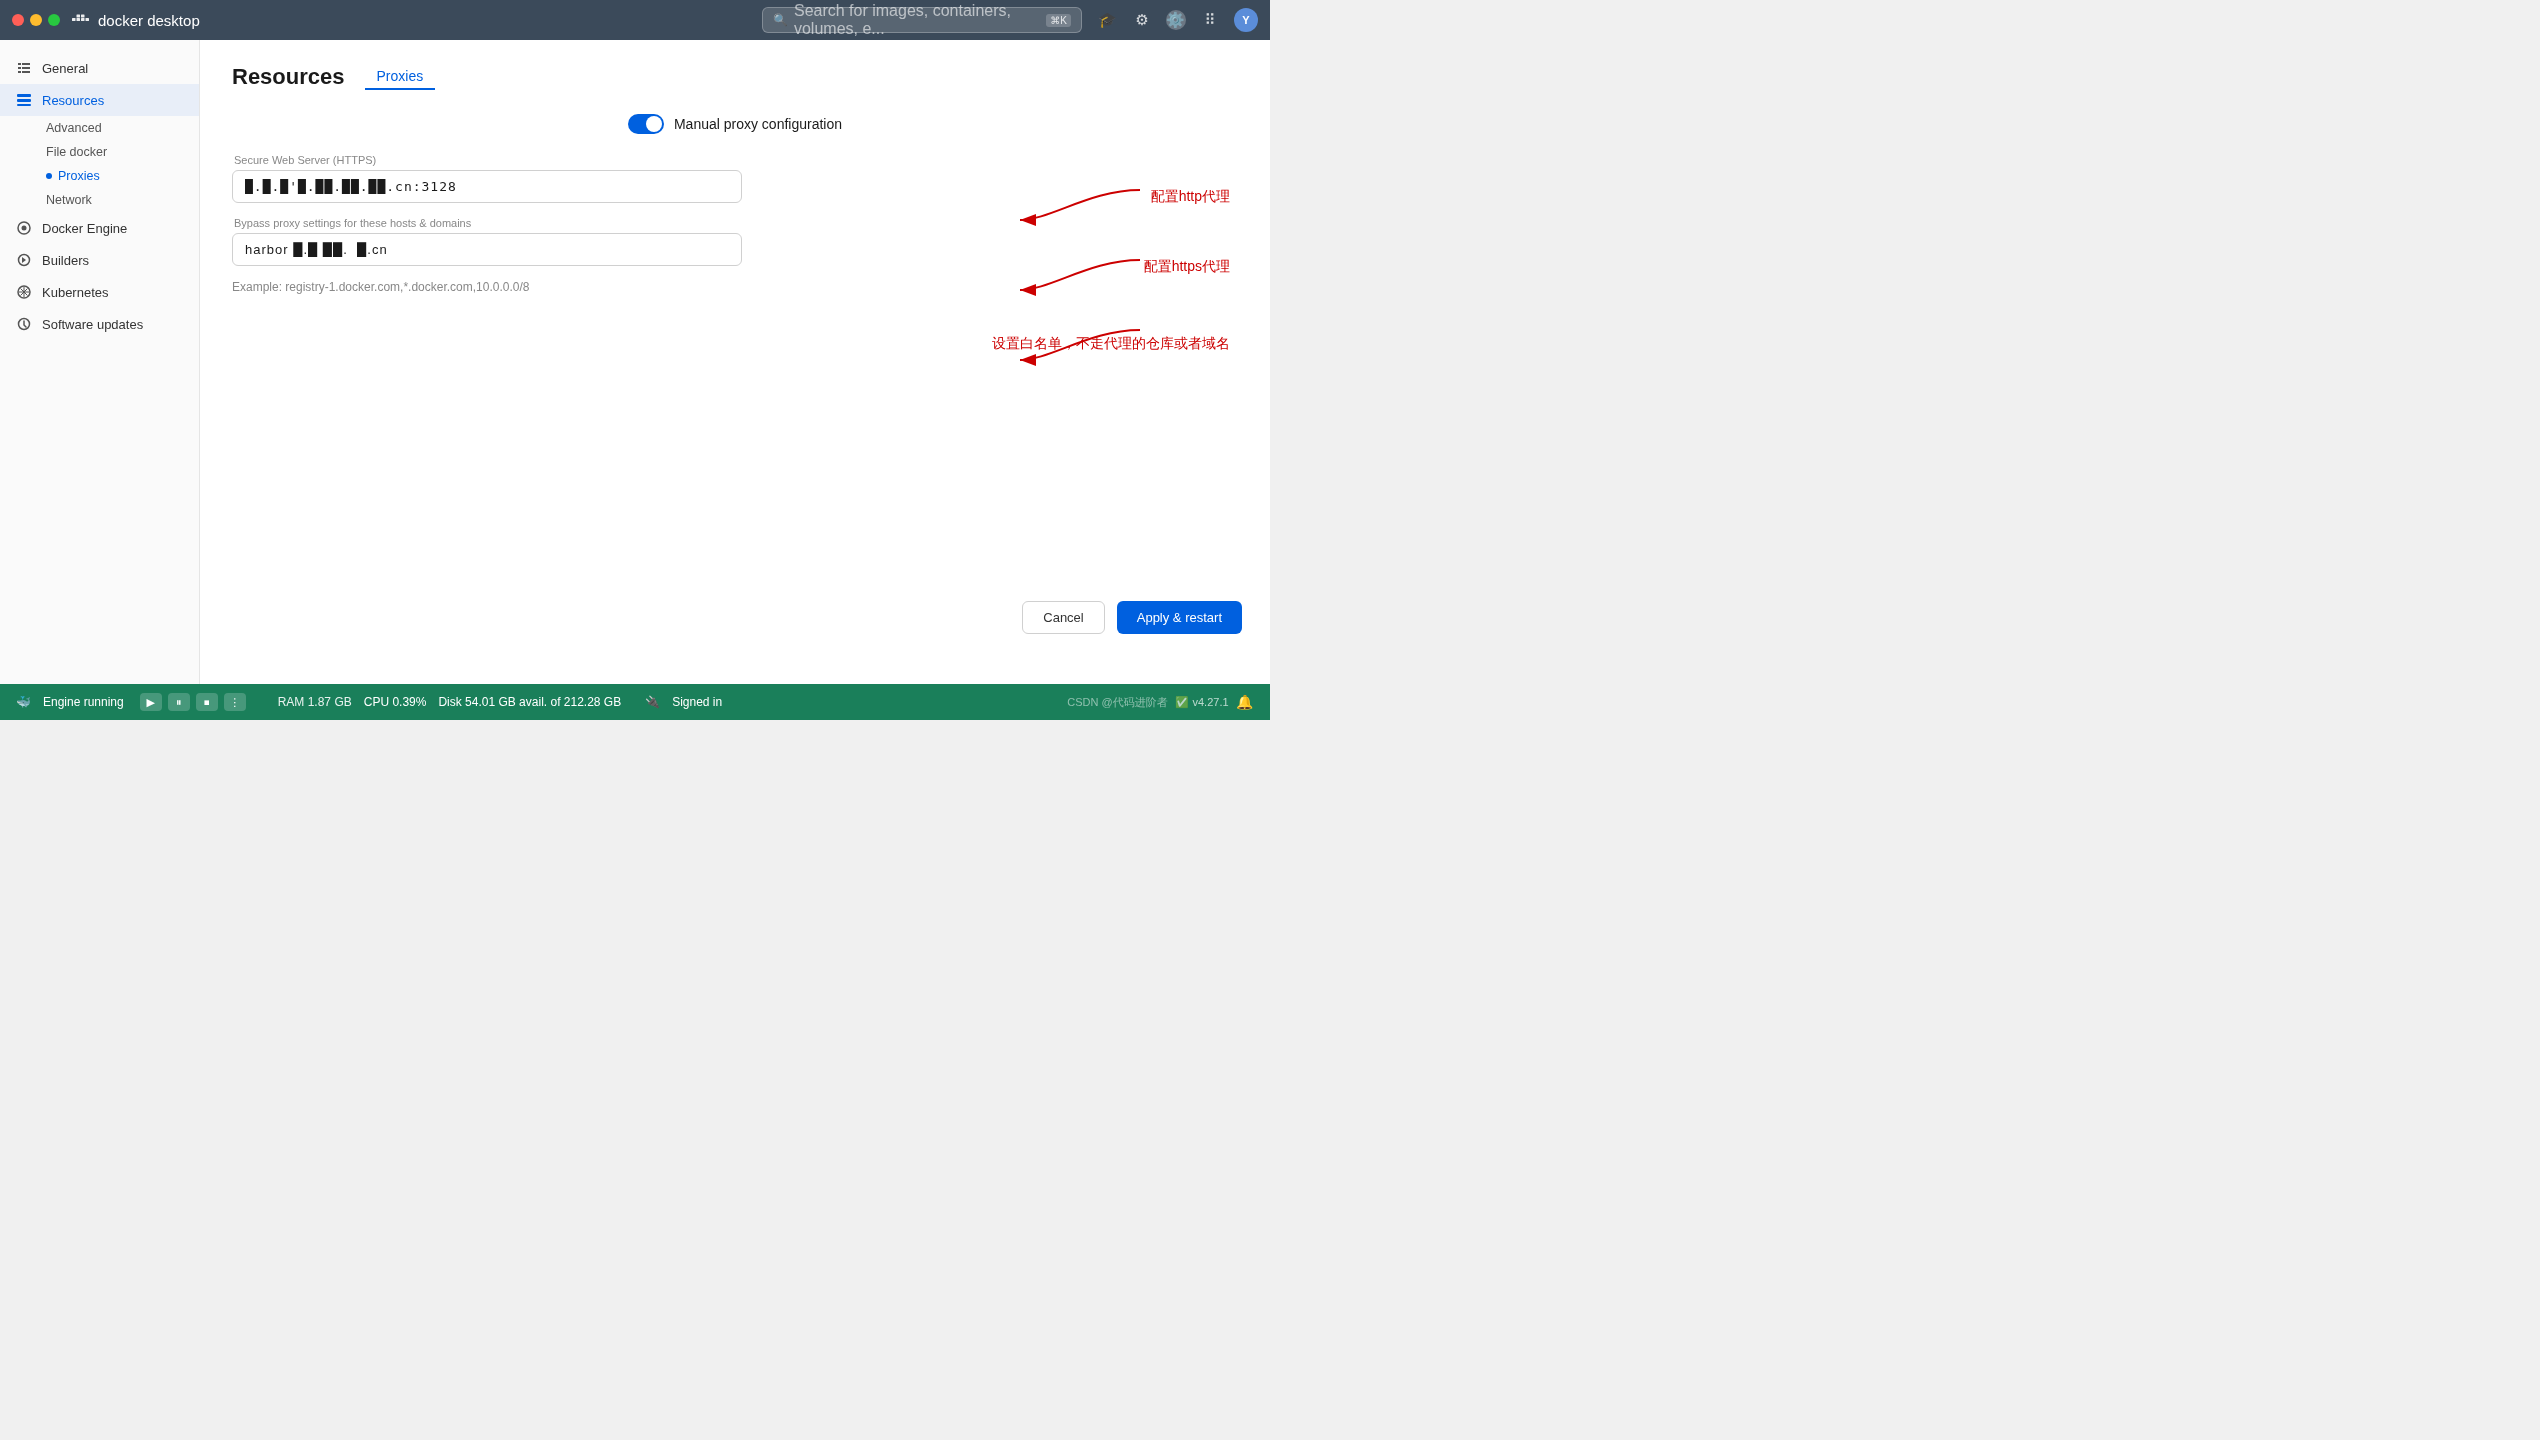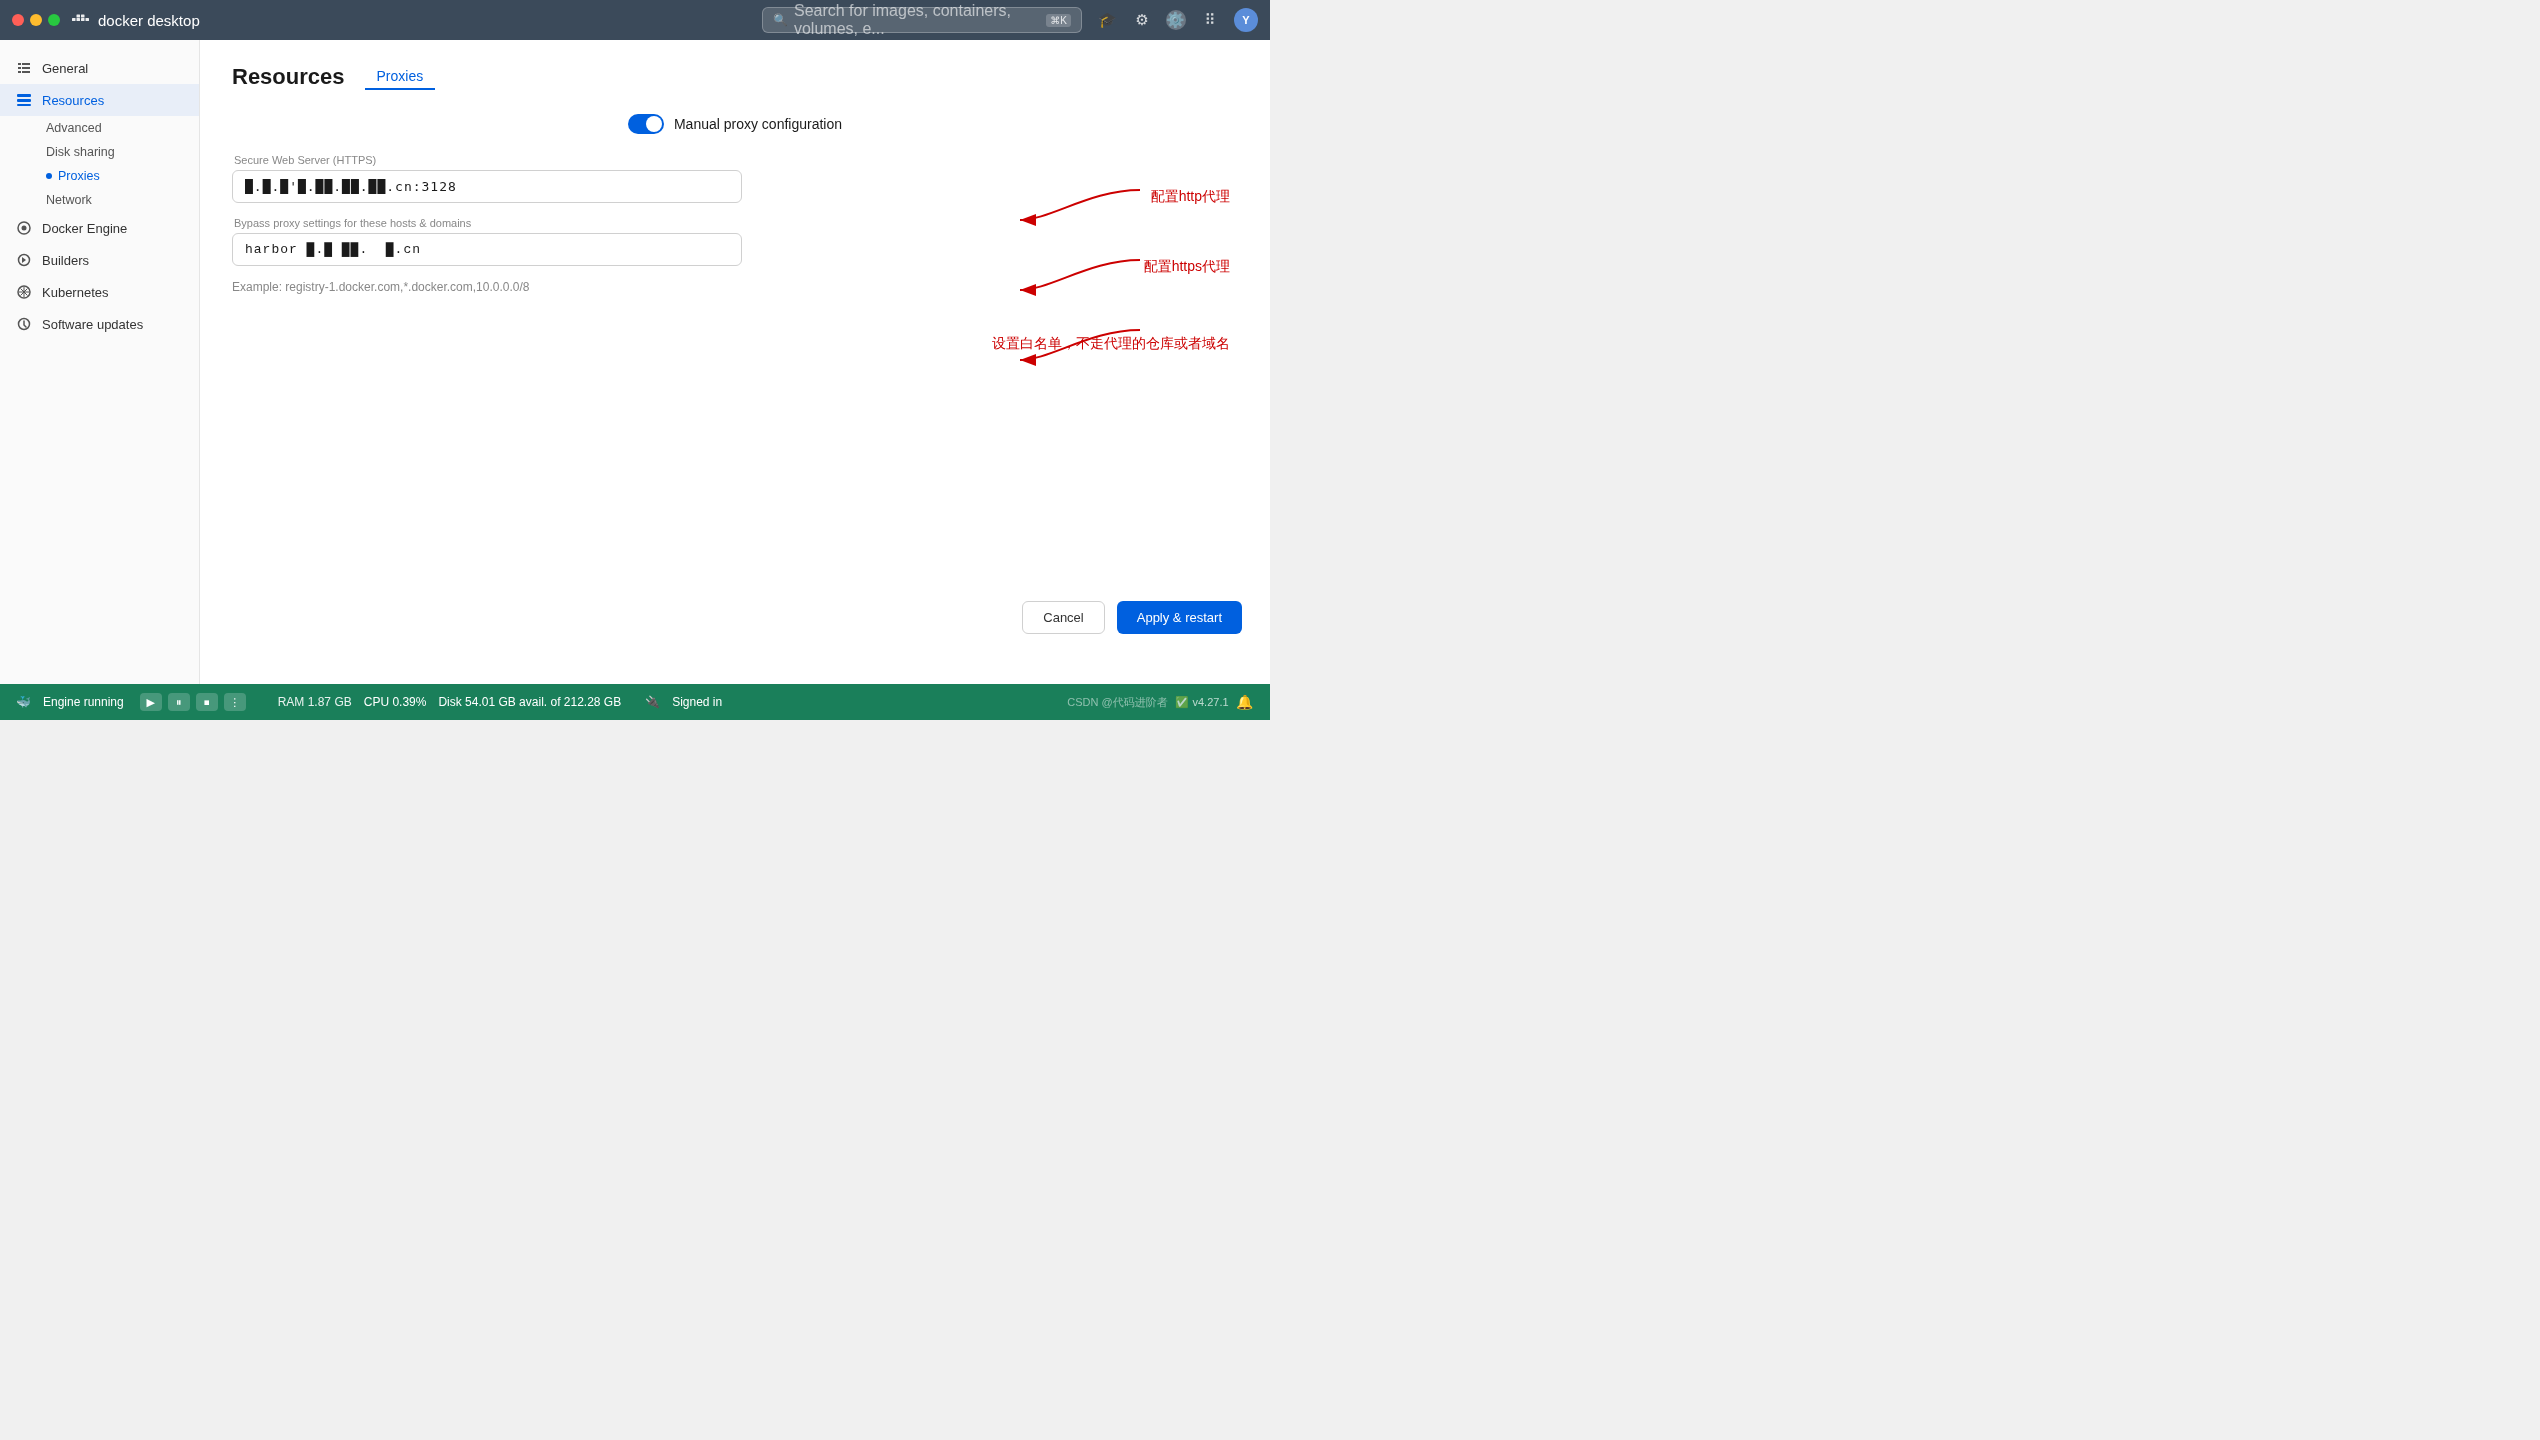--- a/index.html
+++ b/index.html
@@ -255,21 +255,21 @@
           </svg>
         </div>
         <span>Resources</span>
       </div>
 
       <div class="sidebar-sub">
         <div class="sidebar-sub-item">
           <span>Advanced</span>
         </div>
         <div class="sidebar-sub-item">
-          <span>Disk sharing</span>
+          <span>File docker</span>
         </div>
         <div class="sidebar-sub-item active">
           <div class="sub-dot"></div>
           <span>Proxies</span>
         </div>
         <div class="sidebar-sub-item">
           <span>Network</span>
         </div>
       </div>
 
@@ -334,21 +334,21 @@
       </div>
 
 
       <div class="form-group">
         <div class="field-label">Secure Web Server (HTTPS)</div>
         <input class="form-input" type="text" value="█.█.█'█.██.██.██.cn:3128" style="font-family: monospace; letter-spacing: 1px;">
       </div>
 
       <div class="form-group">
         <div class="field-label">Bypass proxy settings for these hosts &amp; domains</div>
-        <input class="form-input" type="text" value="harbor █.█ ██.  █.cn" style="font-family: Liberation Mono, monospace; letter-spacing: 1px;">
+        <input class="form-input" type="text" value="harbor █.█ ██.  █.cn" style="font-family: Liberation Sans, sans-serif; letter-spacing: 1px;">
       </div>
 
       <div class="hint-text">Example: registry-1.docker.com,*.docker.com,10.0.0.0/8</div>
 
       <div style="position:absolute; top: 148px; right: 40px; color:#cc0000; font-size:14px; font-weight:500;">配置http代理</div>
       <div style="position:absolute; top: 218px; right: 40px; color:#cc0000; font-size:14px; font-weight:500;">配置https代理</div>
       <div style="position:absolute; top: 295px; right: 40px; color:#cc0000; font-size:14px; font-weight:500;">设置白名单，不走代理的仓库或者域名</div>
 
       <svg style="position:absolute;top:130px;left:540px;pointer-events:none;" width="420" height="80">
         <defs>

